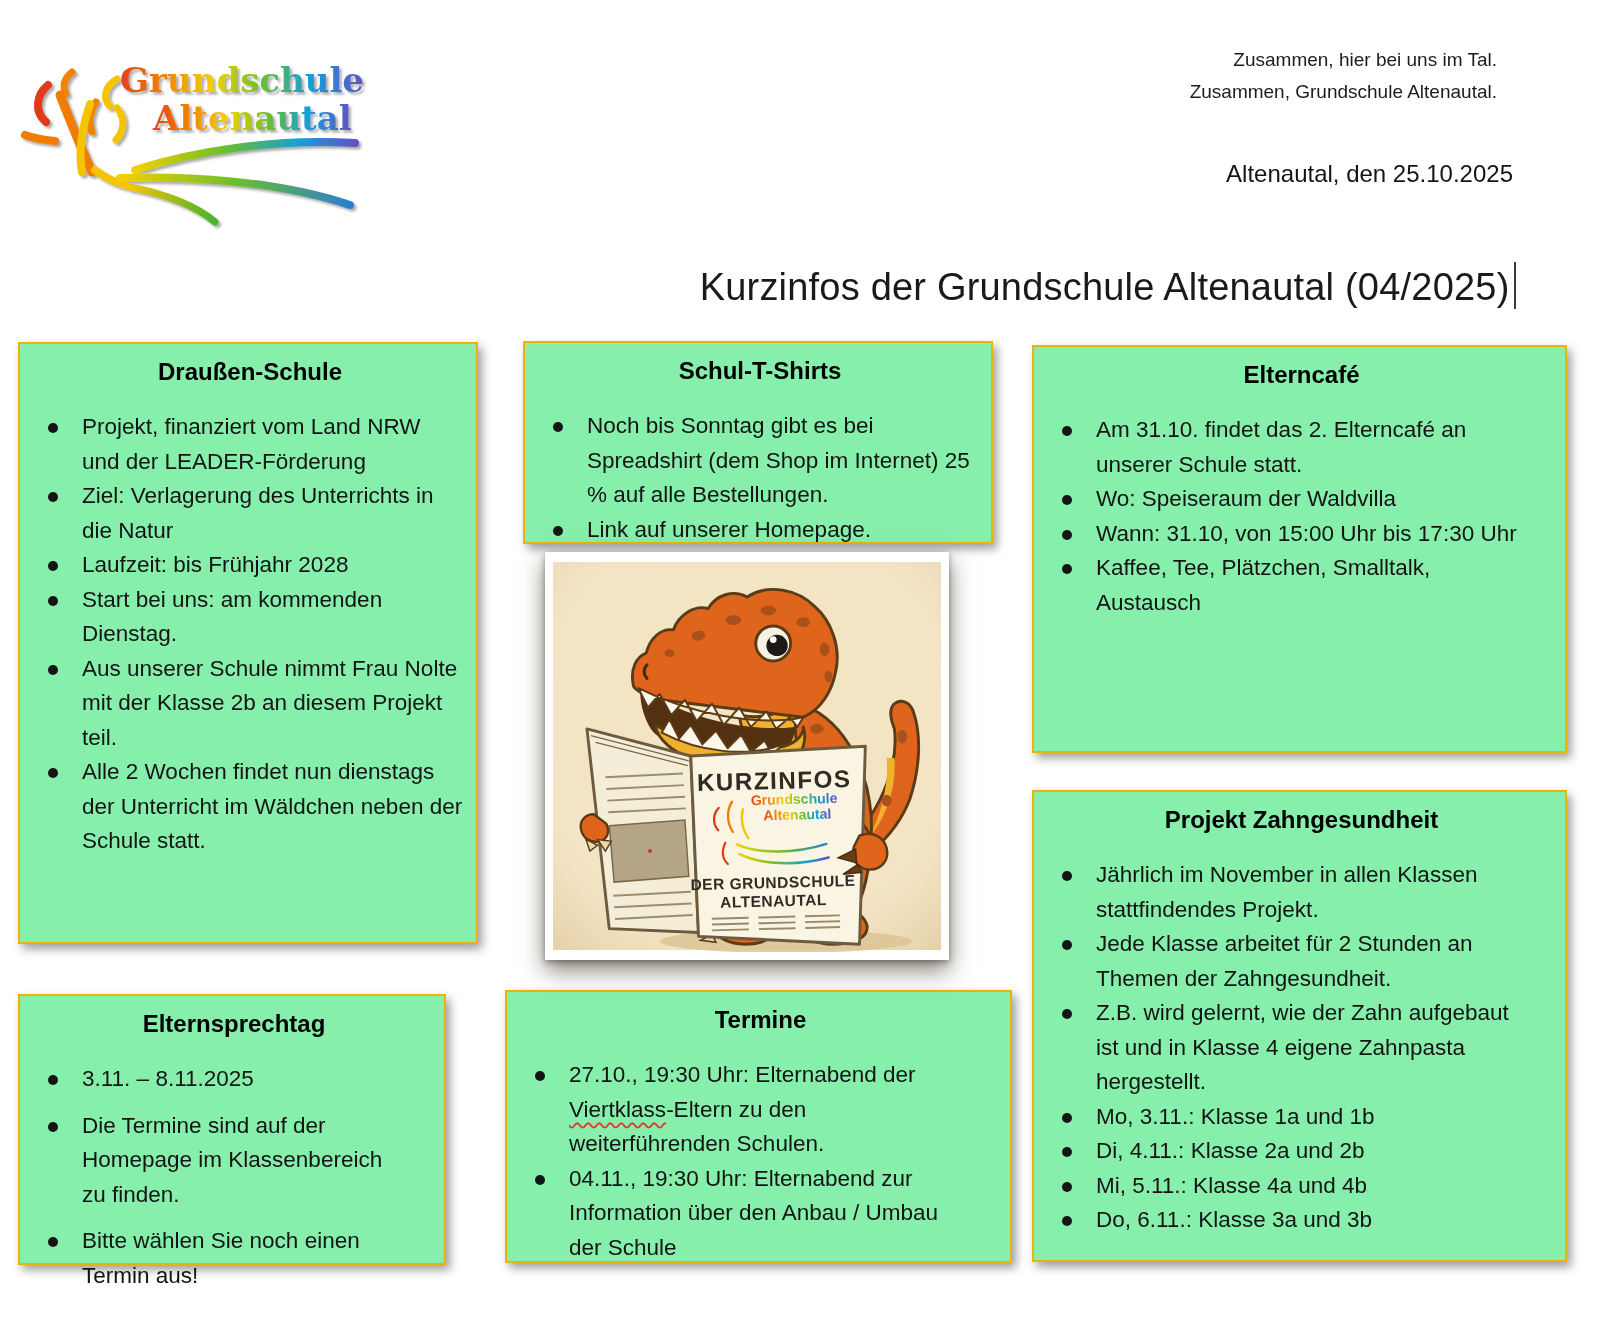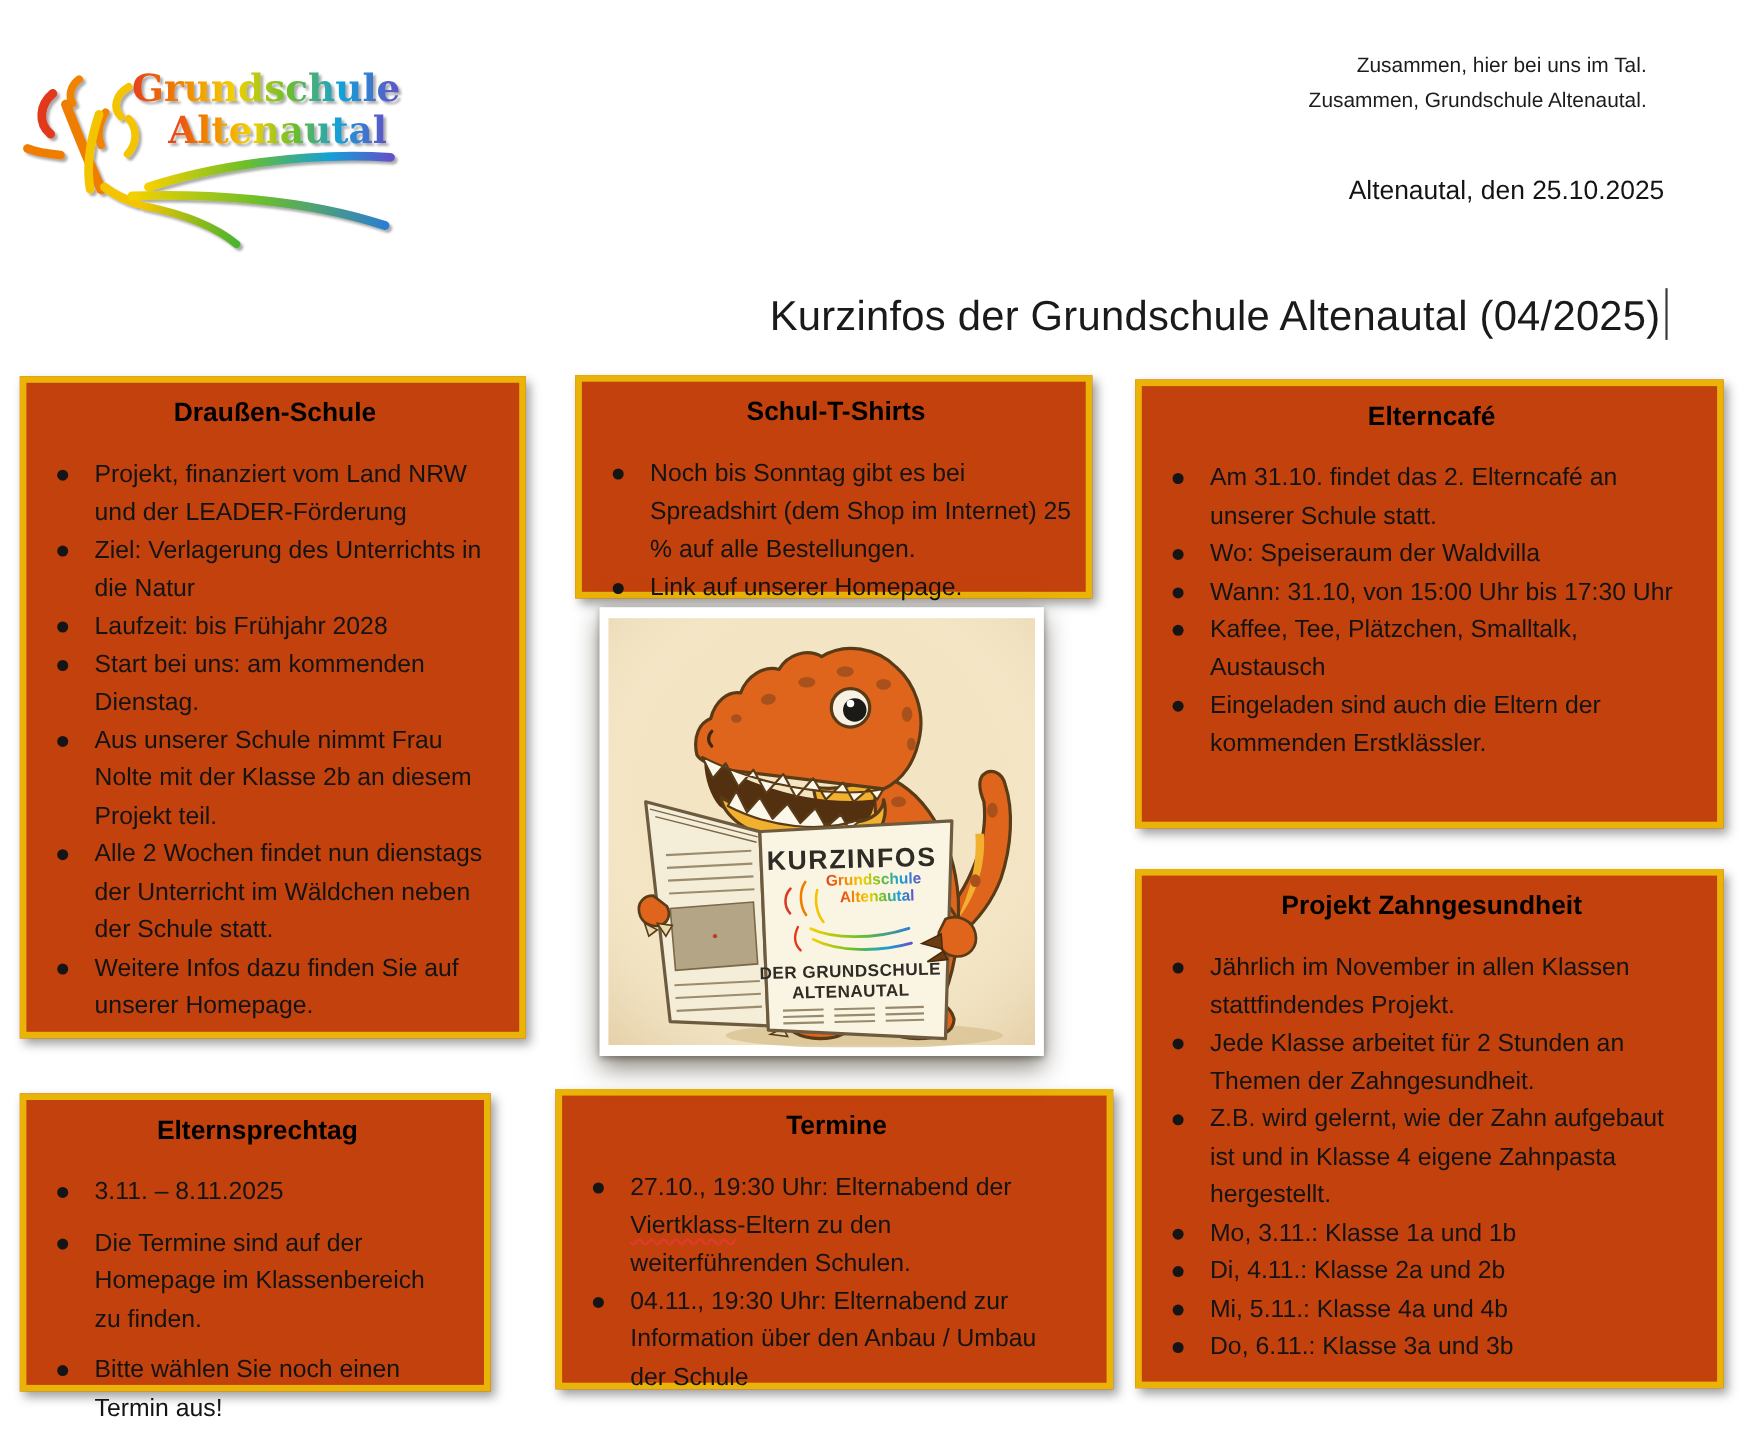--- a/index.html
+++ b/index.html
@@ -12,21 +12,21 @@
   .motto{position:absolute;top:44px;right:103px;text-align:right;
          font-size:19px;line-height:32px;color:#1c1c1c;}
   .dateline{position:absolute;top:160px;right:87px;text-align:left;
             font-size:24px;color:#141414;}
   
   .title{position:absolute;left:0;top:262px;width:1516px;margin:0;text-align:right;
          font-size:38px;font-weight:normal;color:#1a1a1a;letter-spacing:0.2px;}
   .cursor{display:inline-block;width:2.5px;height:47px;background:#3a3a3a;
           margin-left:4px;vertical-align:-9px;}
   
-  .box{position:absolute;background:#c2410c;border:6px solid #eab308;
+  .box{position:absolute;background:#86efac;border:2px solid #eab308;
        box-shadow:4px 5px 9px rgba(0,0,0,0.38);
        box-sizing:border-box;padding:10px 12px 8px 16px;}
   .box h2{margin:4px 0 24px;text-align:center;font-size:24px;font-weight:bold;color:#000;}
   .box ul{margin:0;padding:0;list-style:none;}
   .box li{position:relative;padding-left:46px;font-size:22.5px;line-height:34.5px;color:#141414;}
   .box li::before{content:"";position:absolute;left:12px;top:13px;width:10px;height:10px;
                   border-radius:50%;background:#151515;}
   #box-draussen   {left:18px;  top:342px; width:460px; height:602px;}
   #box-tshirts    {left:523px; top:341px; width:470px; height:203px;}
   #box-elterncafe {left:1032px;top:345px; width:535px; height:408px;}
@@ -115,40 +115,38 @@
 
   <section class="box" id="box-draussen">
     <h2>Draußen-Schule</h2>
     <ul>
       <li>Projekt, finanziert vom Land NRW und der LEADER-Förderung</li>
       <li>Ziel: Verlagerung des Unterrichts in die Natur</li>
       <li>Laufzeit: bis Frühjahr 2028</li>
       <li>Start bei uns: am kommenden Dienstag.</li>
       <li>Aus unserer Schule nimmt Frau Nolte mit der Klasse 2b an diesem Projekt teil.</li>
       <li>Alle 2 Wochen findet nun dienstags der Unterricht im Wäldchen neben der Schule statt.</li>
-      <li>Weitere Infos dazu finden Sie auf unserer Homepage.</li>
     </ul>
   </section>
 
   <section class="box" id="box-tshirts">
     <h2>Schul-T-Shirts</h2>
     <ul>
       <li>Noch bis Sonntag gibt es bei Spreadshirt (dem Shop im Internet) 25 % auf alle Bestellungen.</li>
       <li>Link auf unserer Homepage.</li>
     </ul>
   </section>
 
   <section class="box" id="box-elterncafe">
     <h2>Elterncafé</h2>
     <ul>
       <li>Am 31.10. findet das 2. Elterncafé an unserer Schule statt.</li>
       <li>Wo: Speiseraum der Waldvilla</li>
       <li>Wann: 31.10, von 15:00 Uhr bis 17:30 Uhr</li>
       <li>Kaffee, Tee, Plätzchen, Smalltalk, Austausch</li>
-      <li>Eingeladen sind auch die Eltern der kommenden Erstklässler.</li>
     </ul>
   </section>
 
   <section class="box" id="box-zahn">
     <h2>Projekt Zahngesundheit</h2>
     <ul>
       <li>Jährlich im November in allen Klassen stattfindendes Projekt.</li>
       <li>Jede Klasse arbeitet für 2 Stunden an Themen der Zahngesundheit.</li>
       <li>Z.B. wird gelernt, wie der Zahn aufgebaut ist und in Klasse 4 eigene Zahnpasta hergestellt.</li>
       <li>Mo, 3.11.: Klasse 1a und 1b</li>

